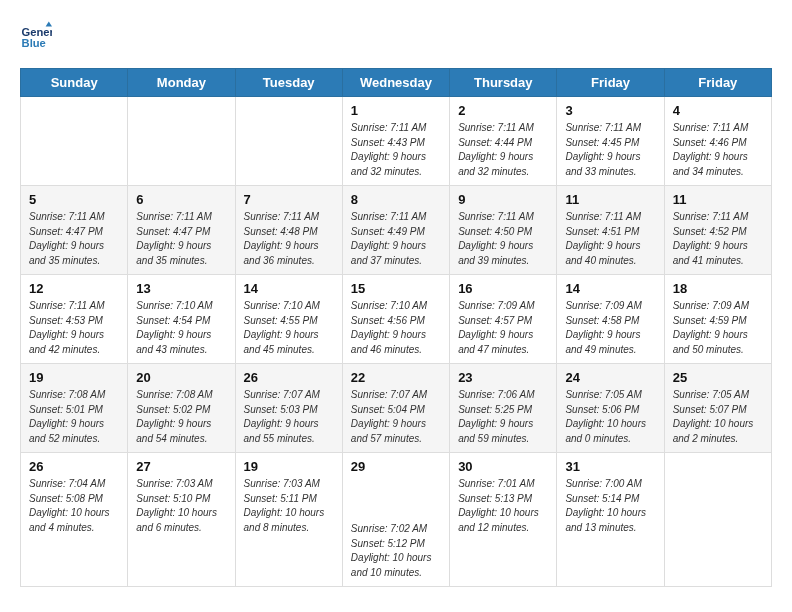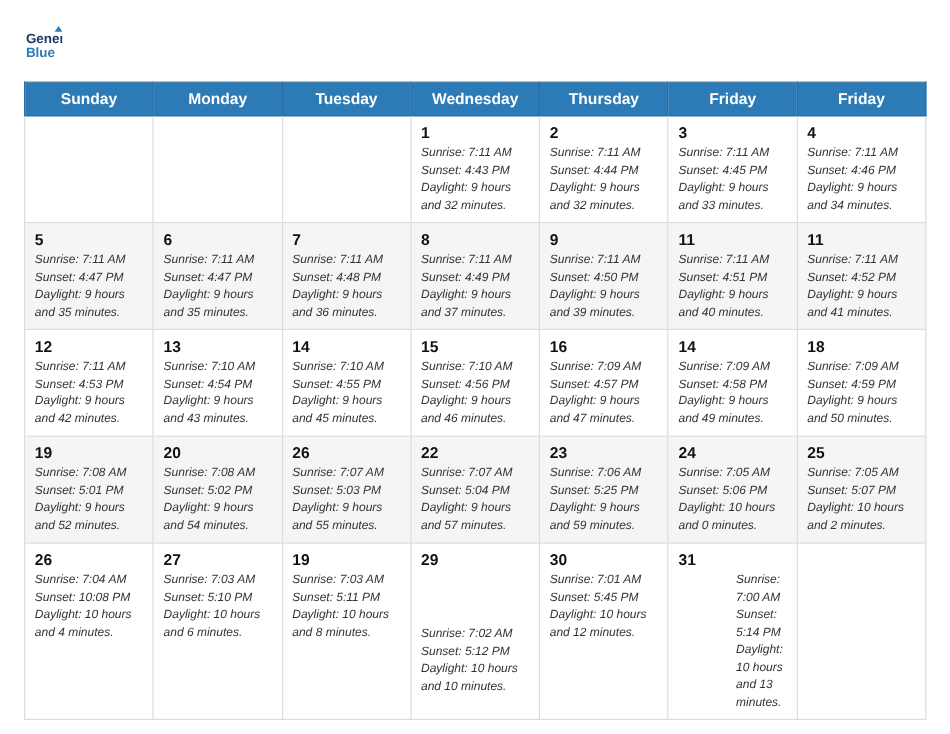--- a/index.html
+++ b/index.html
@@ -302,21 +302,21 @@
           <div class="day-info" style="white-space: pre-line;">Sunrise: 7:05 AM
 Sunset: 5:07 PM
 Daylight: 10 hours
 and 2 minutes.</div>
         </td>
       </tr>
       <tr>
         <td>
           <span class="day-number">26</span>
           <div class="day-info" style="white-space: pre-line;">Sunrise: 7:04 AM
-Sunset: 10:08 PM
+Sunset: 5:08 PM
 Daylight: 10 hours
 and 4 minutes.</div>
         </td>
         <td>
           <span class="day-number">27</span>
           <div class="day-info" style="white-space: pre-line;">Sunrise: 7:03 AM
 Sunset: 5:10 PM
 Daylight: 10 hours
 and 6 minutes.</div>
         </td>
@@ -330,27 +330,27 @@
         <td>
           <span class="day-number">29</span>
           <div class="day-info" style="white-space: pre-line; margin-top: 48px;">Sunrise: 7:02 AM
 Sunset: 5:12 PM
 Daylight: 10 hours
 and 10 minutes.</div>
         </td>
         <td>
           <span class="day-number">30</span>
           <div class="day-info" style="white-space: pre-line;">Sunrise: 7:01 AM
-Sunset: 5:45 PM
+Sunset: 5:13 PM
 Daylight: 10 hours
 and 12 minutes.</div>
         </td>
         <td>
           <span class="day-number">31</span>
-          <div class="day-info" style="white-space: pre-line; margin-left: 48px;">Sunrise: 7:00 AM
+          <div class="day-info" style="white-space: pre-line;">Sunrise: 7:00 AM
 Sunset: 5:14 PM
 Daylight: 10 hours
 and 13 minutes.</div>
         </td>
         <td class="empty-cell"></td>
       </tr>
     </tbody>
 </table>
 
 </body></html>

